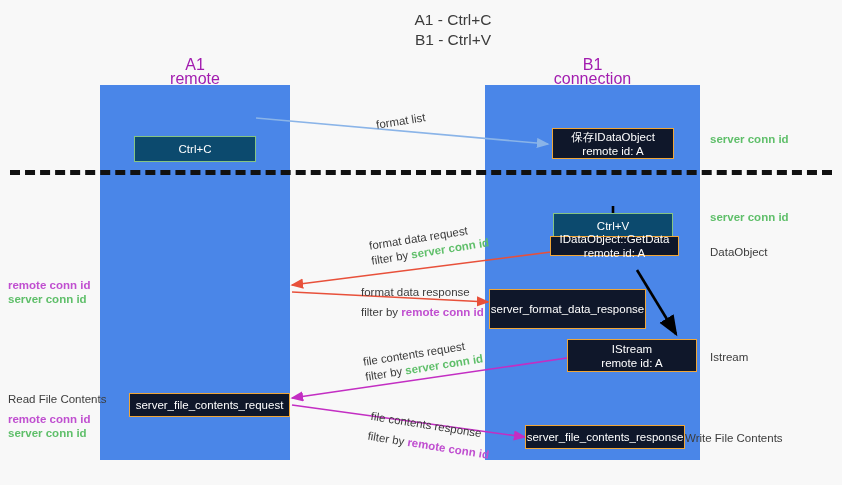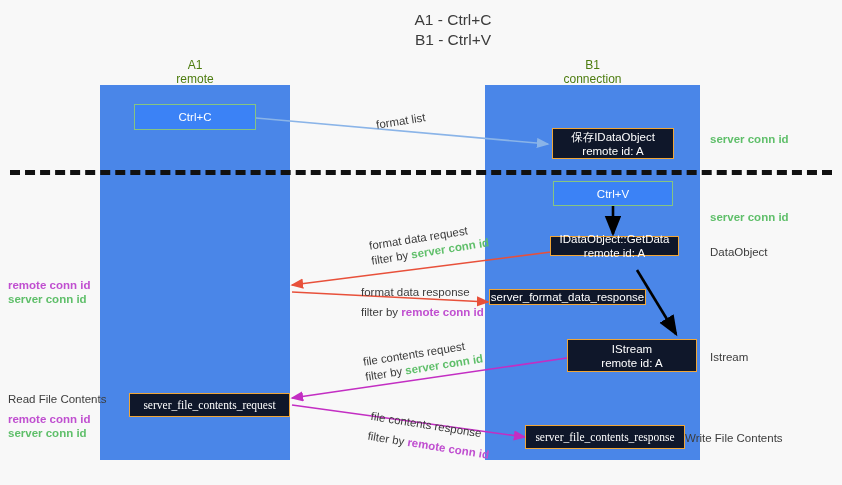--- a/index.html
+++ b/index.html
@@ -16,31 +16,31 @@
 
   
   .title{
     position:absolute;left:0;top:10px;width:842px;
     text-align:center;font-size:15.5px;line-height:20px;color:#3c3c3c;padding-left:32px;
   }
 
   
   .lane{position:absolute;background:#4a86e8;}
   .lane-head{
-    position:absolute;text-align:center;font-size:12px;line-height:14px;color:#4d7c0f;
+    position:absolute;text-align:center;font-size:16px;line-height:14px;color:#a21caf;
   }
 
   
   .node{
     position:absolute;box-sizing:border-box;
     display:flex;flex-direction:column;align-items:center;justify-content:center;
     text-align:center;color:#ffffff;font-size:11.5px;line-height:14px;
     border:1px solid rgba(255,255,255,.55);
   }
-  .node.green{background:#3b82f6;border-color:#86c482;}
+  .node.green{background:#0c4a6e;border-color:#86c482;margin-top:32px;}
   .node.orange{background:#0f172a;border-color:#f0a638;}
   .node .l2{font-size:11.5px;}
 
   
   .edgelabel{
     position:absolute;font-size:11.5px;line-height:15px;color:#3c3c3c;
     white-space:nowrap;
   }
   .edgelabel.rot-up{transform:rotate(-9deg);transform-origin:left top;}
   .edgelabel.rot-dn{transform:rotate(9deg);transform-origin:left top;}
@@ -123,34 +123,34 @@
   <div class="node green" style="left:553px;top:181px;width:120px;height:25px;">
     <span>Ctrl+V</span>
   </div>
 
   <div class="node orange" style="left:550px;top:236px;width:129px;height:20px;">
     <span>IDataObject::GetData</span>
     <span class="l2">remote id: A</span>
   </div>
 
 
-  <div class="node orange" style="left:489px;top:289px;width:157px;height:16px;">
+  <div class="node orange" style="left:489px;top:289px;width:157px;height:40px;">
     <span>server_format_data_response</span>
   </div>
 
   <div class="node orange" style="left:567px;top:339px;width:130px;height:33px;">
     <span>IStream</span>
     <span class="l2">remote id: A</span>
   </div>
 
-  <div class="node orange" style="left:129px;top:393px;width:161px;height:24px;font-family:Liberation Serif, serif;">
+  <div class="node orange" style="left:129px;top:393px;width:161px;height:24px;">
     <span>server_file_contents_request</span>
   </div>
 
-  <div class="node orange" style="left:525px;top:425px;width:160px;height:24px;font-family:Liberation Serif, serif;">
+  <div class="node orange" style="left:525px;top:425px;width:160px;height:24px;">
     <span>server_file_contents_response</span>
   </div>
 
   <div class="edgelabel rot-up" style="left:375px;top:118px;">
     <span>format list</span>
   </div>
 
   <div class="edgelabel rot-up" style="left:368px;top:239px;">
     <div>format data request</div>
     <div>

